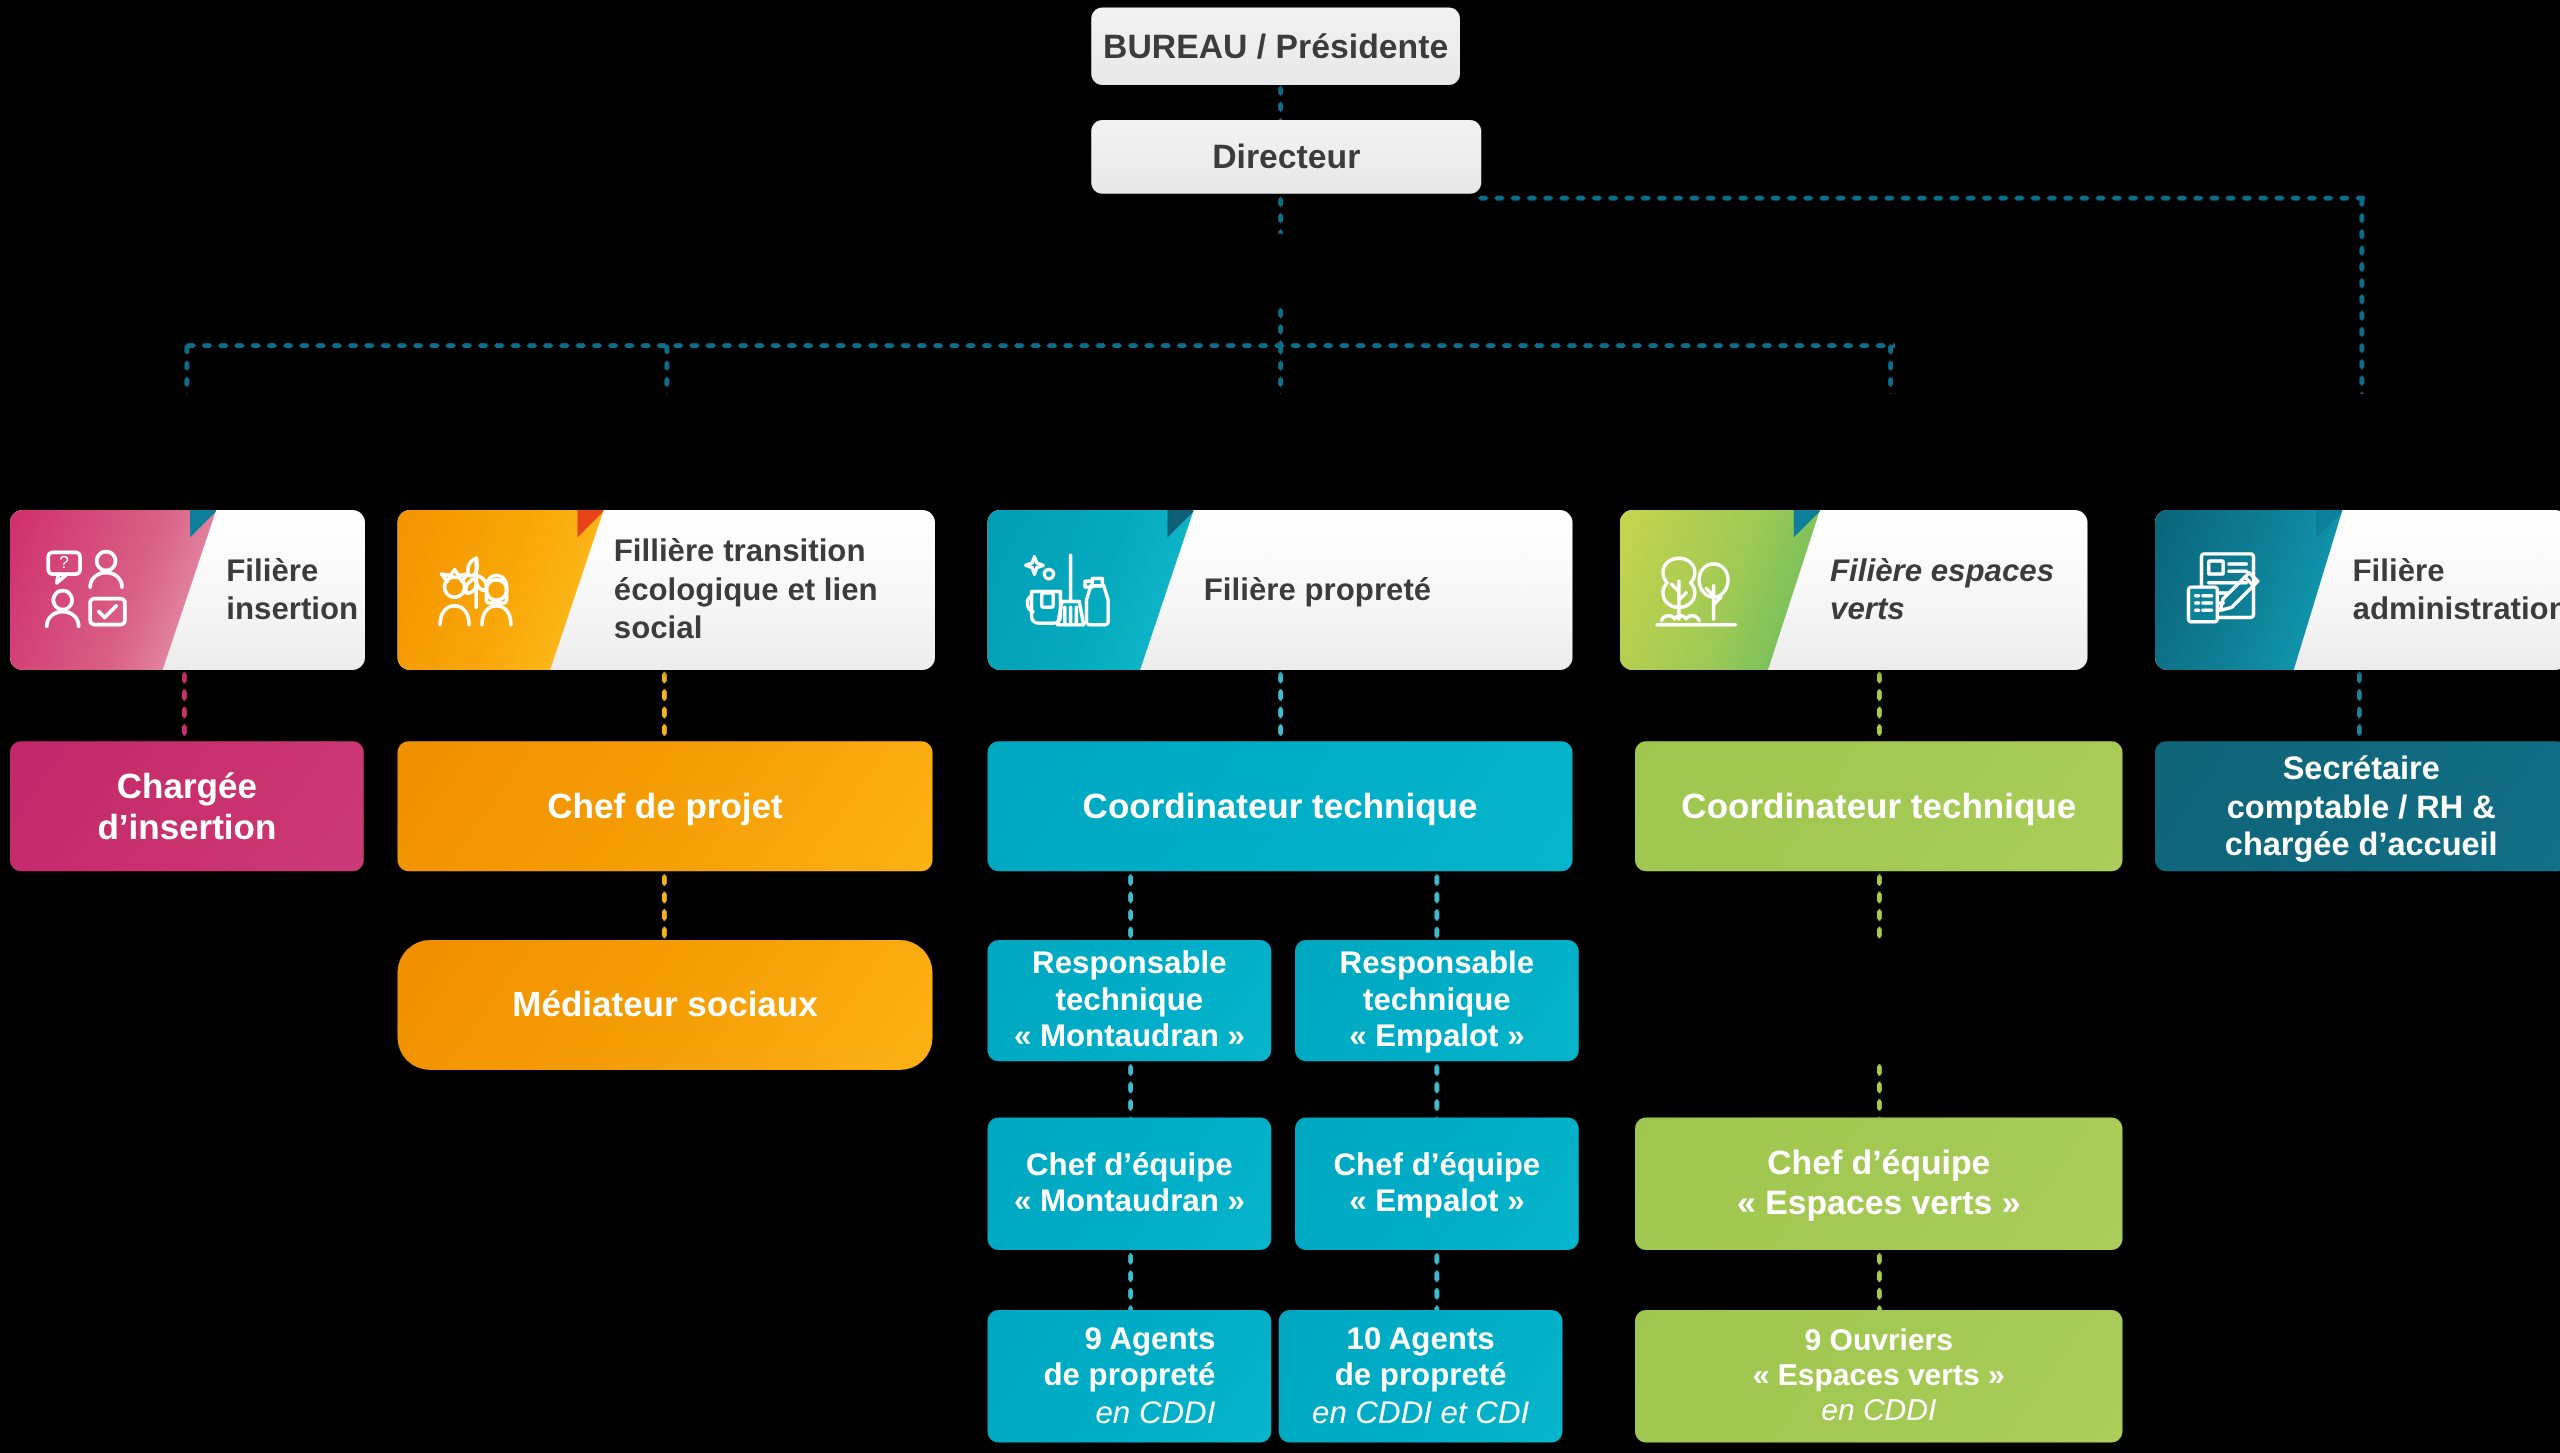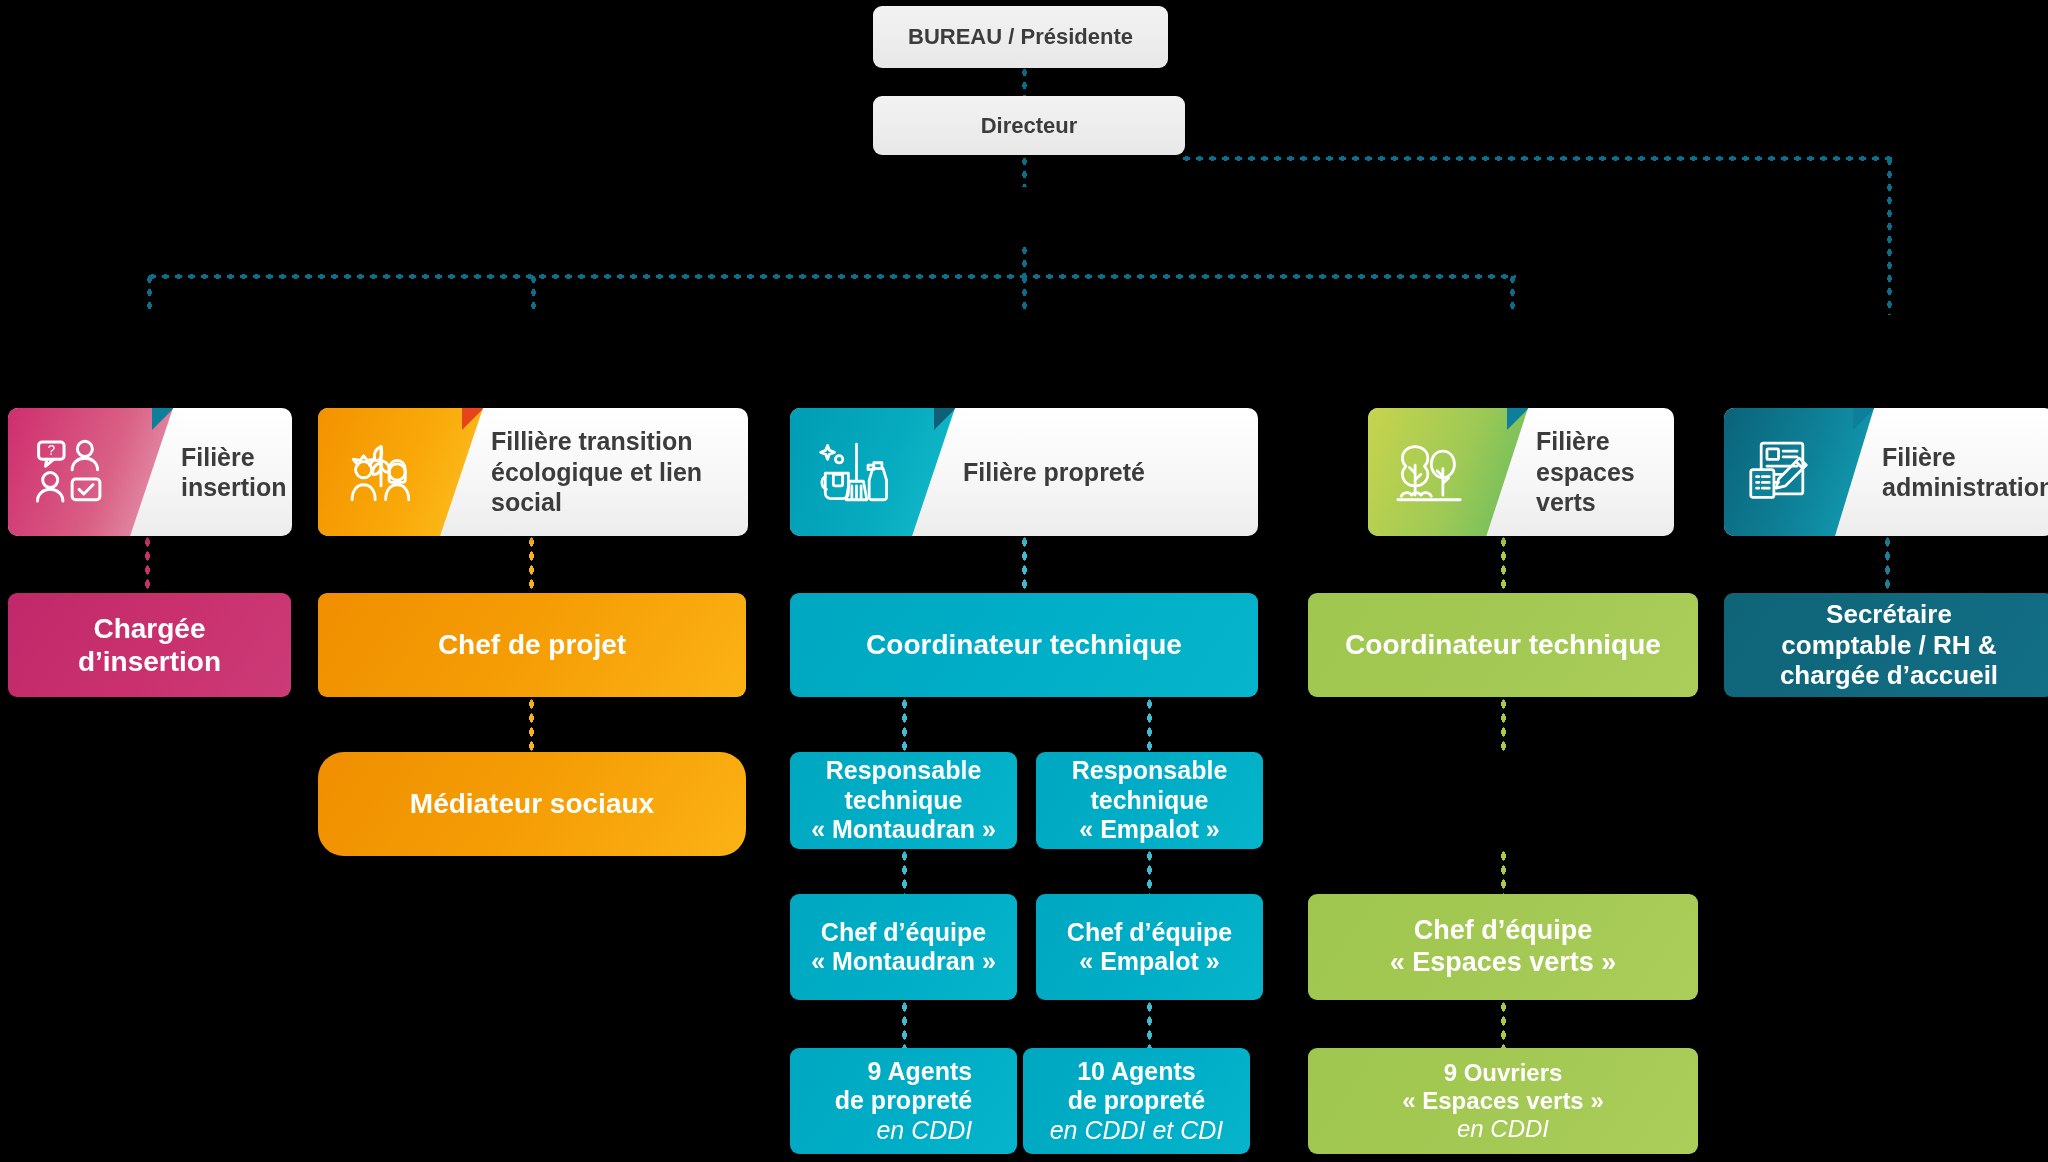--- a/index.html
+++ b/index.html
@@ -10,21 +10,21 @@
   }
   .stage{position:absolute;inset:0;}
 
   
   .node{position:absolute;box-sizing:border-box;display:flex;
         align-items:center;justify-content:center;text-align:center;}
 
   
   .grey{
     background:linear-gradient(180deg,#f2f2f2 0%,#ededed 55%,#e7e7e7 100%);
-    border-radius:9px;color:#3c3c3c;font-weight:700;font-size:22px;
+    border-radius:9px;color:#3c3c3c;font-weight:700;font-size:27px;
     box-shadow:0 2px 5px rgba(0,0,0,.25);
   }
   .grey.light{font-weight:600;}
 
   
   .fil{
     position:absolute;box-sizing:border-box;border-radius:10px;
     background:linear-gradient(180deg,#ffffff 0%,#f6f6f6 60%,#ececec 100%);
     box-shadow:0 3px 6px rgba(0,0,0,.28);
     display:flex;align-items:center;
@@ -192,21 +192,21 @@
           <path d="M49 29h9l3 10v15c0 1-1 2-2 2h-11c-1 0-2-1-2-2V39z"></path>
         </svg>
       </span>
       <span class="notch" style="right:-1px;border-style:solid;border-width:22px 22px 0 0;border-color:#0e5f77 transparent transparent transparent;"></span>
     </div>
     <div class="label" style="padding-left:8px;">
       <div>Filière propreté</div>
     </div>
   </div>
 
-  <div class="fil" style="left:1368px;top:408px;width:306px;height:128px;">
+  <div class="fil" style="left:1296px;top:408px;width:374px;height:128px;font-style:italic;">
     <div class="badge" style="width:160px;background:linear-gradient(110deg,#c7d44d 0%,#9ec955 55%,#63bb5f 100%);
                 clip-path:polygon(0 0,100% 0,74% 100%,0 100%);">
       <span class="glyph" style="margin-right:38px;">
         <svg viewBox="0 0 64 64" fill="none" stroke="#fff" stroke-width="2.4" stroke-linecap="round" stroke-linejoin="round">
           <path d="M20 10c6 0 11 4 11 10 0 3-1 5-3 7 2 2 3 4 3 7 0 6-5 10-11 10S9 40 9 34c0-3 1-5 3-7-2-2-3-4-3-7 0-6 5-10 11-10z"></path>
           <path d="M44 14c6 0 10 5 10 11 0 7-5 12-10 12s-10-5-10-12c0-6 4-11 10-11z"></path>
           <path d="M20 26v26M20 33l-5-5M20 39l5-5"></path>
           <path d="M44 29v23M44 36l-5-5M44 42l5-5"></path>
           <path d="M8 53c2-4 7-4 9-1 2-3 6-3 8 0 2-3 7-3 9 1"></path>
           <path d="M5 56h54"></path>

